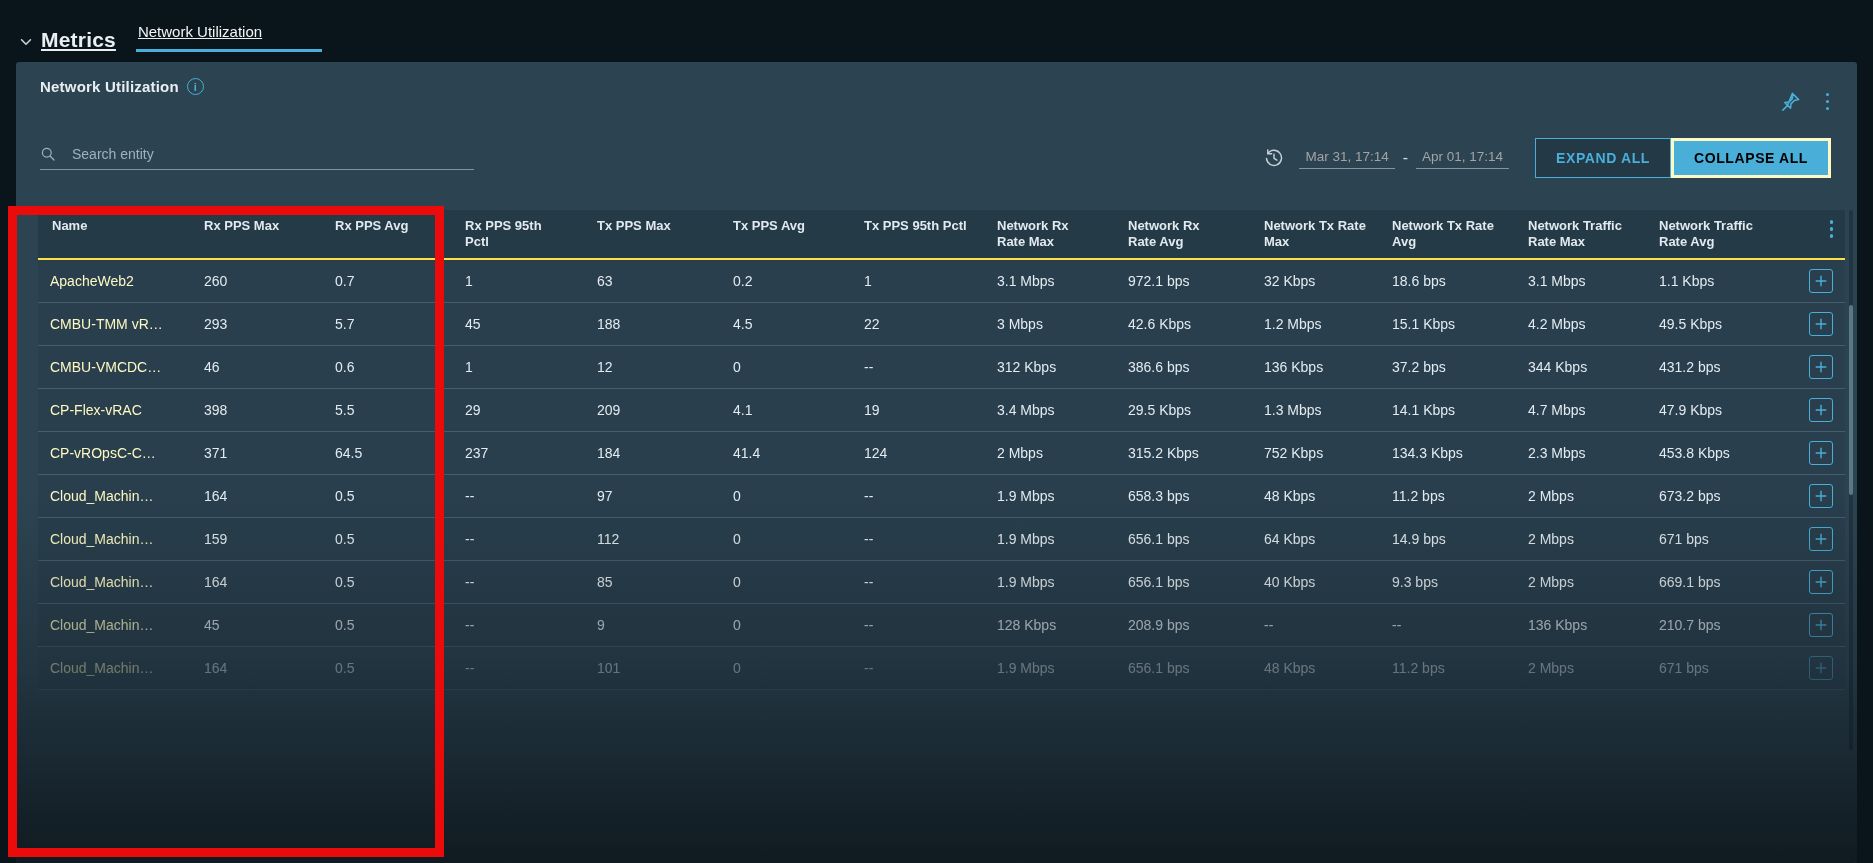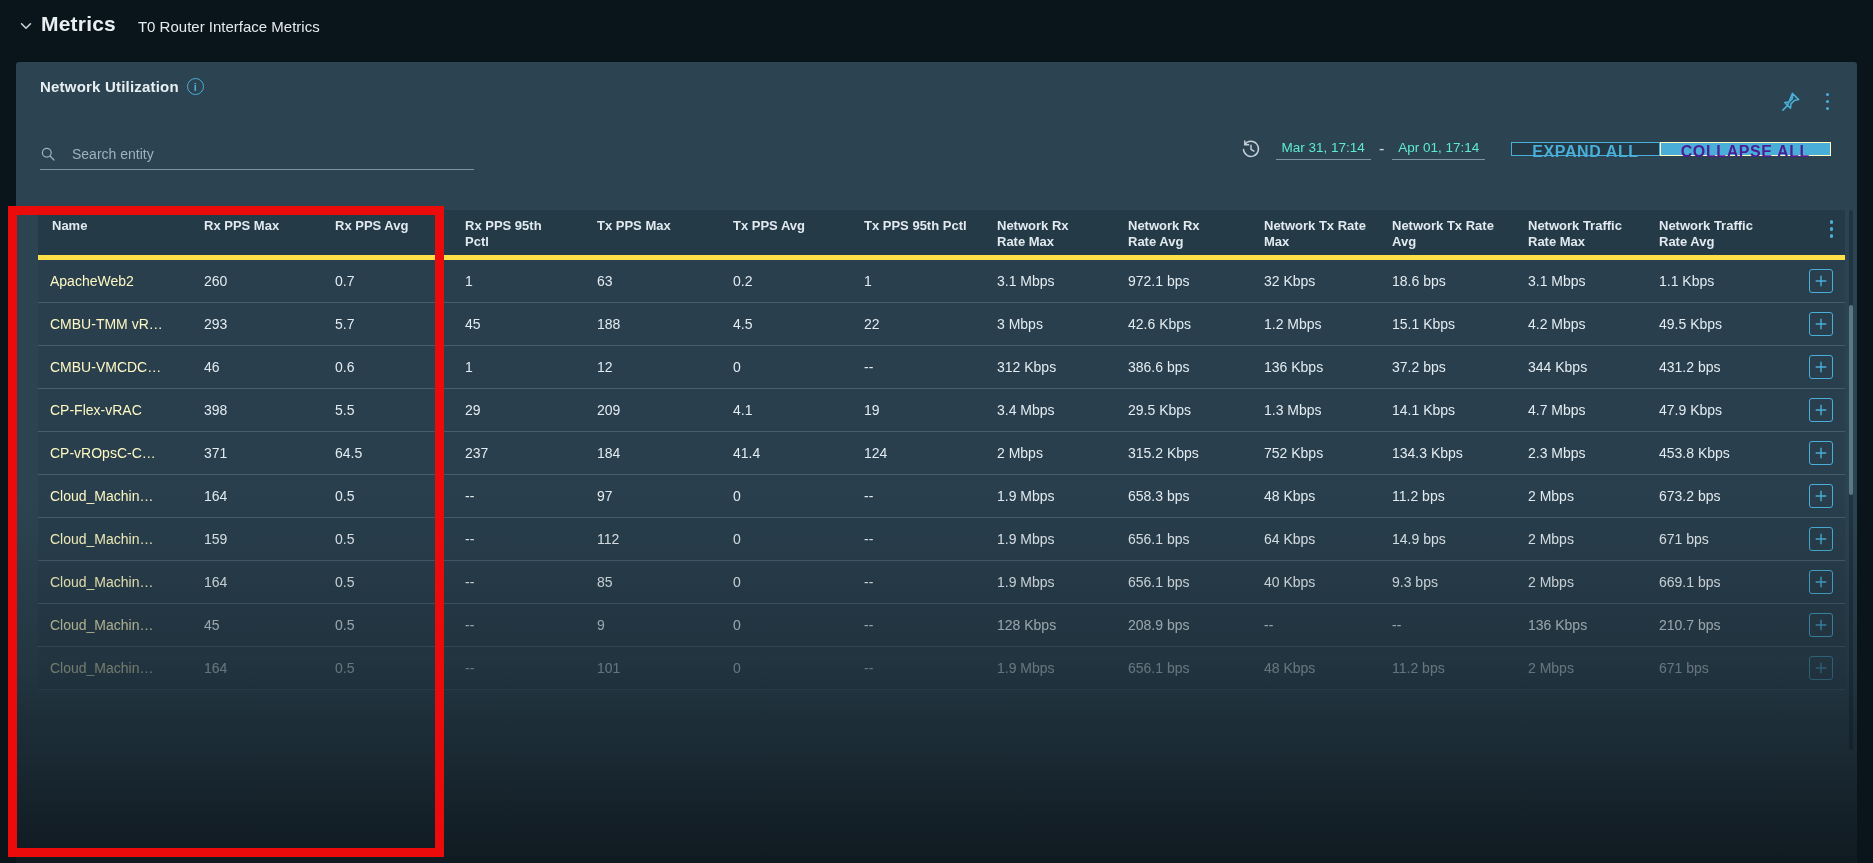--- a/index.html
+++ b/index.html
@@ -5,21 +5,21 @@
   * { margin:0; padding:0; box-sizing:border-box; }
   html,body { width:1873px; height:863px; overflow:hidden; }
   body {
     background:#0a141b;
     font-family:"Liberation Sans","DejaVu Sans",sans-serif;
     color:#e8eef2;
     position:relative;
   }
 
   
-  .topbar { display:flex; align-items:flex-start; padding:12px 0 0 18px; height:52px; }
+  .topbar { display:flex; align-items:flex-end; padding:12px 0 0 18px; height:52px;text-decoration:underline; }
   .metrics-toggle { display:flex; align-items:center; cursor:pointer; }
   .metrics-toggle svg { margin-top:3px; }
   .metrics-title { font-size:21px; font-weight:700; margin-left:7px; letter-spacing:.2px; }
   .tabs { display:flex; margin-left:20px; margin-top:4px; gap:26px;flex-direction:column; }
   .tab { font-size:15px; padding:2px 2px 9px 2px; border-bottom:3px solid transparent; cursor:pointer; color:#e4ebef; white-space:nowrap; }
   .tab.active { border-bottom-color:#49afd9; color:#f2f6f8; }
 
   
   .panel {
     position:absolute; left:16px; top:62px; width:1841px; height:801px;
@@ -38,36 +38,36 @@
   
   .search { position:absolute; left:24px; top:84px; width:434px; display:flex; align-items:center; gap:16px;
             border-bottom:1px solid #7f95a2; padding-bottom:7px; }
   .search input { background:transparent; border:none; outline:none; color:#dfe8ed; font-size:14px; width:100%;
                   font-family:"Liberation Sans","DejaVu Sans",sans-serif; }
   .search input::placeholder { color:#9fb2bc; }
 
   
   .range-row { position:absolute; right:26px; top:76px; display:flex; align-items:center; }
   .clock-btn { margin-right:14px; cursor:pointer; display:flex; }
-  .date-field { font-size:13.5px; color:#5eead4; border-bottom:1px solid #8096a3; padding:2px 6px 4px 6px; cursor:pointer; white-space:nowrap; }
+  .date-field { font-size:13.5px; color:#a3a3a3; border-bottom:1px solid #8096a3; padding:2px 6px 4px 6px; cursor:pointer; white-space:nowrap; }
   .range-sep { margin:0 8px; color:#cfd9df; }
   .btn-group { display:flex; margin-left:26px; }
-  .btn { font-size:16px; font-weight:700; letter-spacing:.6px; height:14px; padding:0 20px; cursor:pointer;
+  .btn { font-size:14px; font-weight:700; letter-spacing:.6px; height:40px; padding:0 20px; cursor:pointer;
          font-family:"Liberation Sans","DejaVu Sans",sans-serif; }
   .btn.outline { background:rgba(10,25,35,.25); border:1px solid #49afd9; color:#49afd9; }
-  .btn.solid { background:#49afd9; border:1px solid #fef9c3; color:#4c1d95;text-align:right; }
+  .btn.solid { background:#49afd9; border:3px solid #fef9c3; color:#000000;text-align:right; }
 
   
   .table { position:absolute; left:22px; top:148px; width:1807px; }
   .thead, .row {
     display:grid;
     grid-template-columns:152px 131px 130px 132px 136px 131px 133px 131px 136px 128px 136px 131px 1fr 64px;
     align-items:center;
   }
-  .thead { background:#243a47; height:50px; align-items:start; border-bottom:5px solid #fde047; }
+  .thead { background:#243a47; height:50px; align-items:start; border-bottom:2px solid #fde047; }
   .th { padding:8px 4px 0 14px; font-size:13px; font-weight:700; color:#e2eaef; line-height:16px; cursor:pointer; }
   .th span { display:block; white-space:nowrap; }
   .th-menu { justify-self:end; padding:10px 12px 0 0; }
   .row { background:#293f4d; height:43px; border-bottom:1px solid #455d6c; }
   .row:nth-child(9) { opacity:.8; }
   .row:nth-child(10) { opacity:.52; }
   .td { padding-left:14px; font-size:14px; color:#e3ebf0; white-space:nowrap; overflow:hidden; }
   .td.name { padding-left:12px; }
   .td.name a { color:#fef9c3; text-decoration:none; cursor:pointer;text-align:right; }
   .td.plus { justify-self:end; padding:0 12px 0 0; }

